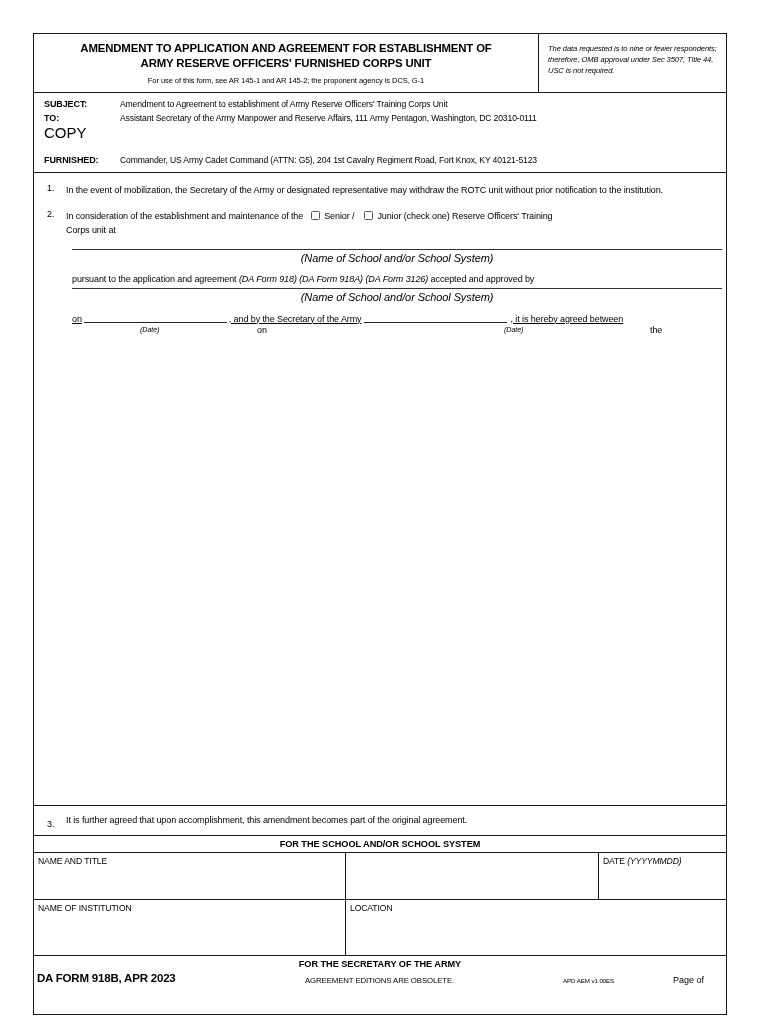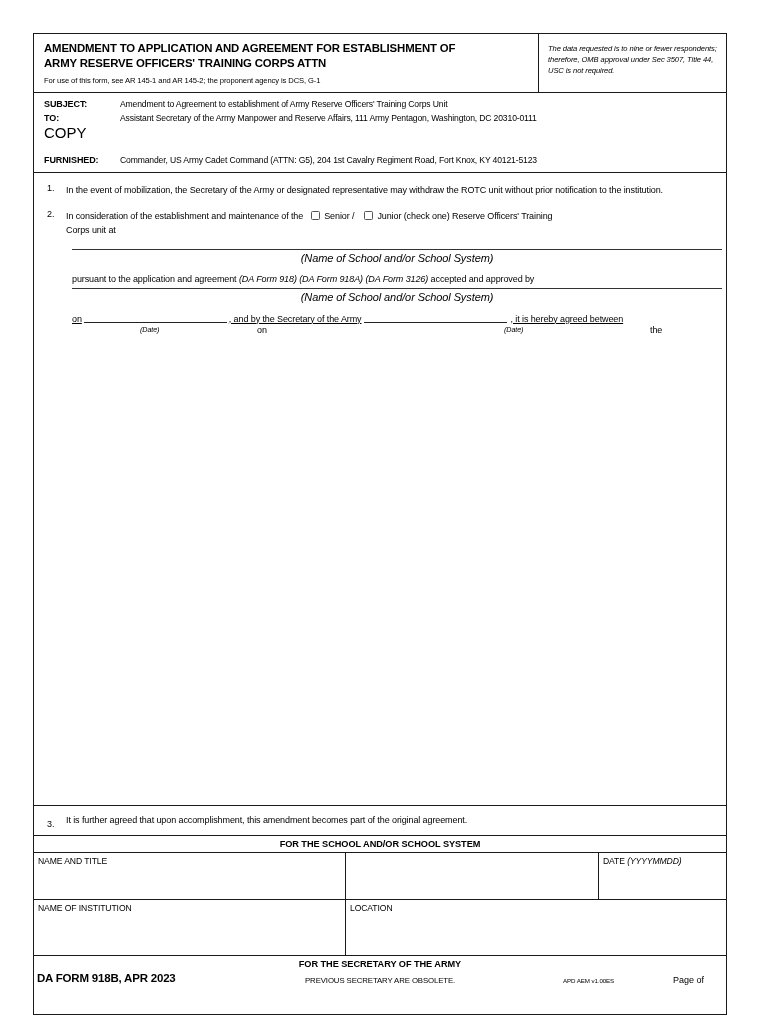--- a/index.html
+++ b/index.html
@@ -34,21 +34,21 @@
   }
 
   
   .header-row {
     display: flex;
     border-bottom: 1.6px solid #1a1a1a;
   }
   .header-title-cell {
     width: 505px;
     padding: 7px 10px 6px 10px;
-    text-align: left;
+    text-align: center;
     border-right: 1.6px solid #1a1a1a;
   }
   .header-title {
     font-size: 11.4px;
     font-weight: bold;
     line-height: 14.5px;
     letter-spacing: -0.15px;
   }
   .header-sub {
     margin-top: 6px;
@@ -269,21 +269,21 @@
 <body>
 
 <div class="page">
 
   <div class="form-frame">
 
     <div class="header-row">
       <div class="header-title-cell">
         <div class="header-title">
           <div>AMENDMENT TO APPLICATION AND AGREEMENT FOR ESTABLISHMENT OF</div>
-          <div>ARMY RESERVE OFFICERS' TRAINING CORPS ATTN</div>
+          <div>ARMY RESERVE OFFICERS' FURNISHED CORPS UNIT</div>
         </div>
         <div class="header-sub">For use of this form, see AR 145-1 and AR 145-2; the proponent agency is DCS, G-1</div>
       </div>
       <div class="header-omb-cell">
         <div class="header-omb">The data requested is to nine or fewer respondents; therefore, OMB approval under Sec 3507, Title 44, USC is not required.</div>
       </div>
     </div>
 
     <div class="subject-block">
       <div class="subj-line">
@@ -369,18 +369,18 @@
       </div>
     </div>
 
     <div class="band">FOR THE SECRETARY OF THE ARMY</div>
     <div class="army-band-body"></div>
 
   </div>
 
   <div class="footer">
     <div class="f-form">DA FORM 918B, APR 2023</div>
-    <div class="f-prev">PREVIOUS SECRETARY ARE OBSOLETE.</div>
+    <div class="f-prev">AGREEMENT EDITIONS ARE OBSOLETE.</div>
     <div class="f-apd">APD AEM v1.00ES</div>
     <div class="f-page">Page  of</div>
   </div>
 
 </div>
 
 </body></html>

